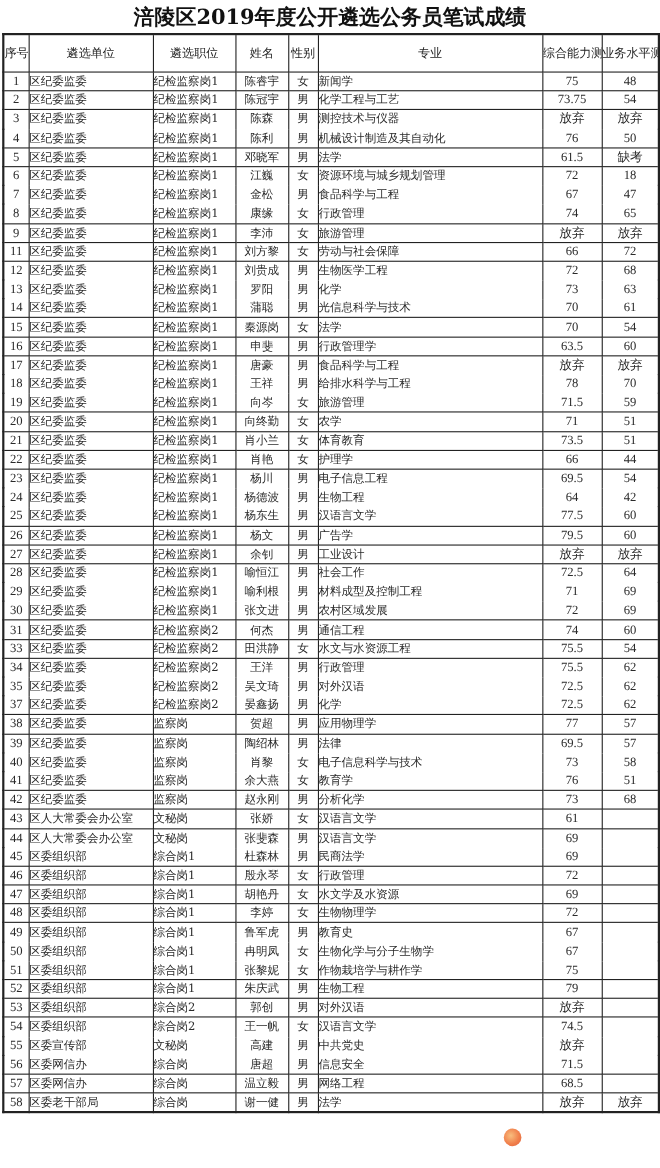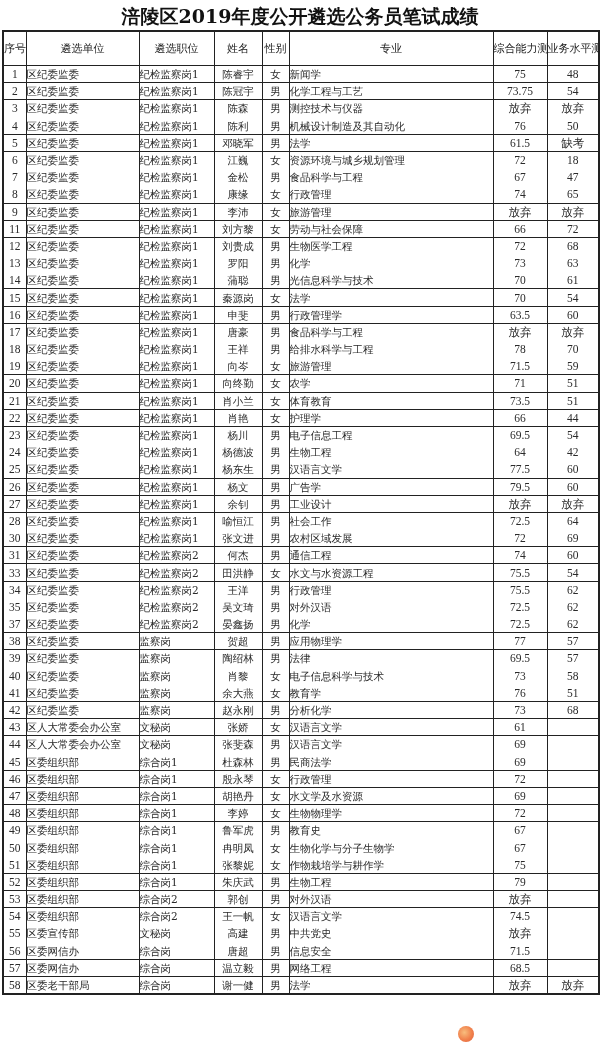--- a/index.html
+++ b/index.html
@@ -319,20 +319,30 @@
       <tr class="nosep">
         <td class="c num">28</td>
         <td class="l">区纪委监委</td>
         <td class="l">纪检监察岗1</td>
         <td class="c">喻恒江</td>
         <td class="c">男</td>
         <td class="l">社会工作</td>
         <td class="c num">72.5</td>
         <td class="c num">64</td>
       </tr>
+      <tr class="nosep">
+        <td class="c num">29</td>
+        <td class="l">区纪委监委</td>
+        <td class="l">纪检监察岗1</td>
+        <td class="c">喻利根</td>
+        <td class="c">男</td>
+        <td class="l">材料成型及控制工程</td>
+        <td class="c num">71</td>
+        <td class="c num">69</td>
+      </tr>
       <tr>
         <td class="c num">30</td>
         <td class="l">区纪委监委</td>
         <td class="l">纪检监察岗1</td>
         <td class="c">张文进</td>
         <td class="c">男</td>
         <td class="l">农村区域发展</td>
         <td class="c num">72</td>
         <td class="c num">69</td>
       </tr>

